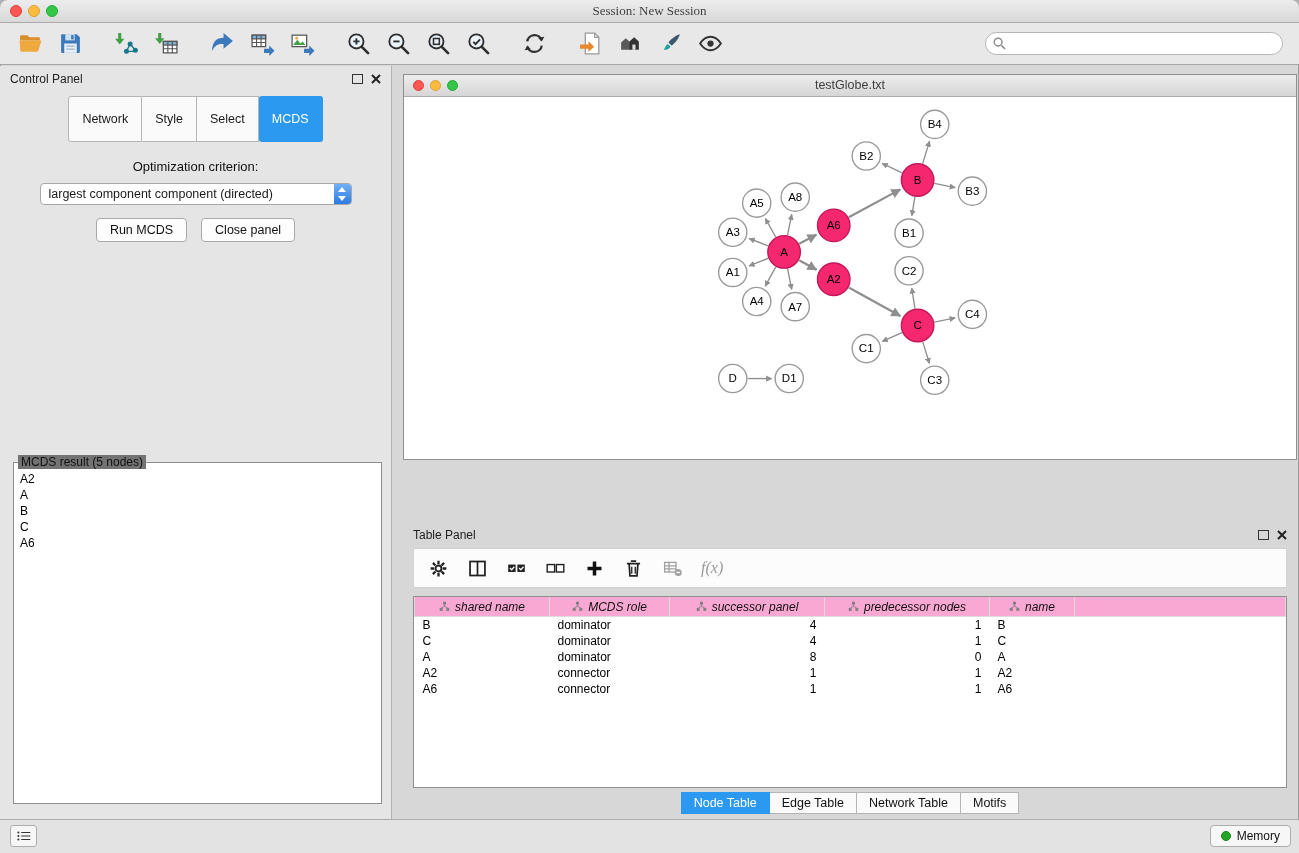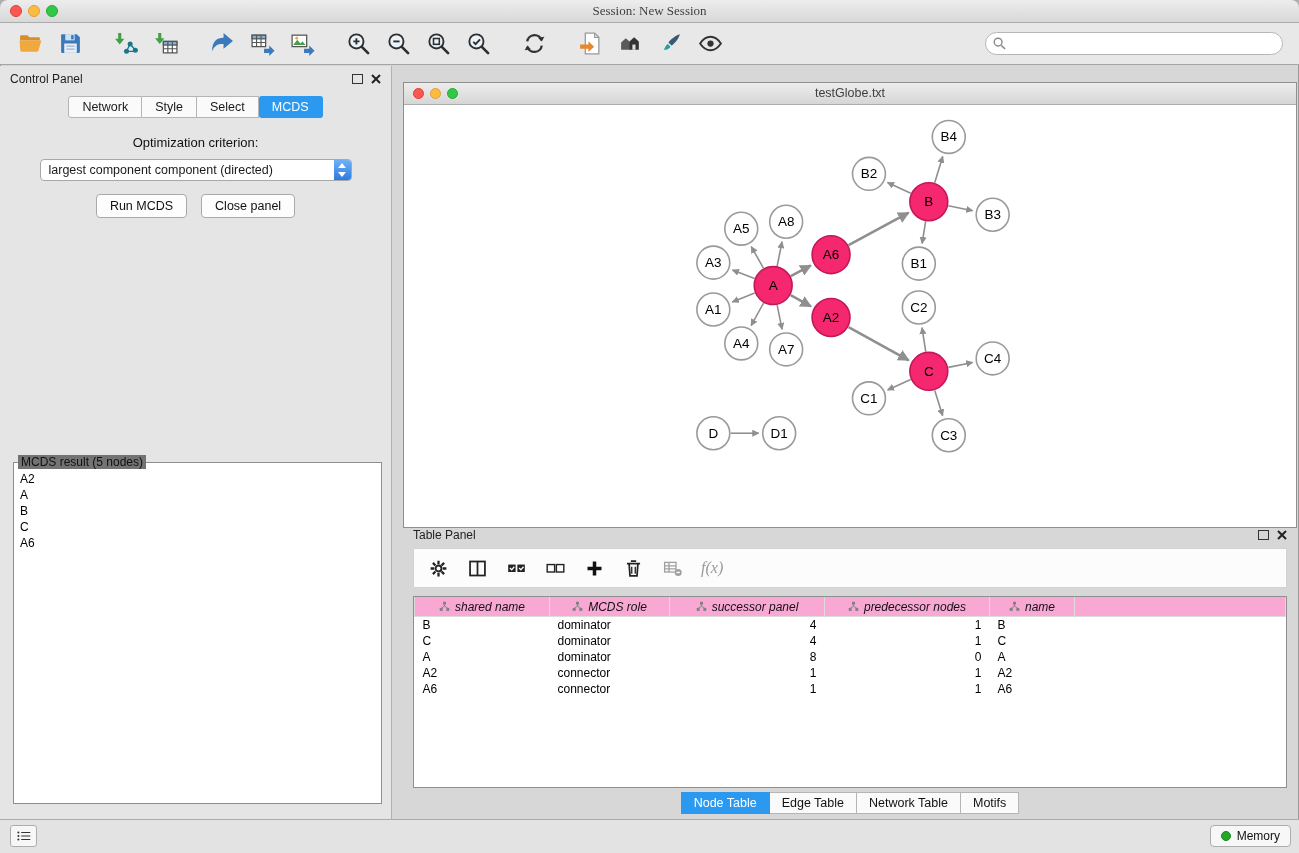--- a/index.html
+++ b/index.html
@@ -22,41 +22,41 @@
   .search-input{width:298px;height:23px;border:1px solid #B6B6B6;border-radius:12px;background:#fff;font-size:12px;padding:0 10px 0 26px;box-sizing:border-box;outline:none;font-family:inherit;}
   .search-glyph{position:absolute;left:8px;top:5px;width:13px;height:13px;}
 
   
   .control-panel{position:absolute;top:66px;left:0;width:392px;bottom:33px;background:#E5E5E5;border-right:1px solid #B2B2B2;box-sizing:border-box;}
   .panel-header{height:26px;display:flex;align-items:center;padding:0 10px;font-size:12px;color:#222;}
   .panel-header .ph-icons{margin-left:auto;display:flex;align-items:center;gap:8px;}
   .float-glyph{width:9px;height:8px;border:1.6px solid #333;display:inline-block;}
   .close-glyph svg{width:10px;height:10px;display:block;}
   .cp-tabs{display:flex;justify-content:center;margin-top:4px;}
-  .cp-tab{border:1px solid #B5B5B5;border-left:none;padding:3px 13px;font-size:12.5px;background:#FAFAFA;color:#1a1a1a;}
+  .cp-tab{border:1px solid #B5B5B5;border-left:none;padding:15px 13px;font-size:12.5px;background:#FAFAFA;color:#1a1a1a;}
   .cp-tab:first-child{border-left:1px solid #B5B5B5;border-radius:3px 0 0 3px;}
   .cp-tab.active{background:#2B99F0;color:#fff;border-color:#2B99F0;border-radius:3px;}
   .cp-label{margin-top:17px;text-align:center;font-size:13px;color:#111;}
   .dropdown{margin:9px auto 0;width:312px;height:22px;background:#fff;border:1px solid #A8A8A8;border-radius:4px;display:flex;align-items:center;position:relative;box-sizing:border-box;}
   .dropdown .dd-text{flex:1;font-size:12.5px;padding-left:8px;white-space:nowrap;overflow:hidden;}
   .dd-stepper{width:17px;height:20px;background:linear-gradient(#6FB1F7,#2D7BE0);border-radius:0 3px 3px 0;position:relative;}
   .dd-stepper:before,.dd-stepper:after{content:"";position:absolute;left:4.5px;border-left:4px solid transparent;border-right:4px solid transparent;}
   .dd-stepper:before{top:3px;border-bottom:5px solid #fff;}
   .dd-stepper:after{bottom:3px;border-top:5px solid #fff;}
   .cp-buttons{display:flex;justify-content:center;gap:14px;margin-top:13px;}
   .btn{height:22px;padding:0 13px;background:#FDFDFD;border:1px solid #A9A9A9;border-radius:4px;font-size:12.5px;display:flex;align-items:center;color:#111;}
   .mcds-fieldset{position:absolute;left:13px;right:9px;top:389px;bottom:16px;border:1px solid #8E8E8E;background:#fff;margin:0;padding:2px 0 0 0;}
   .mcds-fieldset legend{font-size:12px;margin-left:4px;padding:0 3px;background:#737373;color:#111;}
   .mcds-item{font-size:12px;line-height:16px;padding-left:6px;color:#000;}
 
   
   .right-area{position:absolute;top:66px;left:403px;right:0;bottom:33px;}
 
   
-  .net-window{position:absolute;top:16px;left:0;right:2px;height:446px;border:1px solid #8F8F8F;background:#fff;box-sizing:border-box;}
+  .net-window{position:absolute;top:8px;left:0;right:2px;height:386px;border:1px solid #8F8F8F;background:#fff;box-sizing:border-box;}
   .net-titlebar{height:21px;background:linear-gradient(#EDEDED,#D6D6D6);border-bottom:1px solid #ACACAC;position:relative;}
   .net-titlebar .title{position:absolute;left:0;right:0;top:3px;text-align:center;font-size:12.5px;color:#3f3f3f;}
   .net-tl{top:5px;width:11px;height:11px;}
   .net-tl.red{left:9px;} .net-tl.yellow{left:26px;} .net-tl.green{left:43px;}
   .net-canvas{position:absolute;top:22px;left:0;right:0;bottom:0;background:#fff;}
   .net-canvas svg{display:block;width:100%;height:100%;}
 
   
   .table-panel{position:absolute;top:456px;left:0;right:2px;bottom:0;}
   .tp-toolbar{position:absolute;top:26px;left:10px;right:10px;height:40px;background:#FCFCFC;border:1px solid #D2D2D2;display:flex;align-items:center;padding:0 14px;gap:18px;box-sizing:border-box;}

